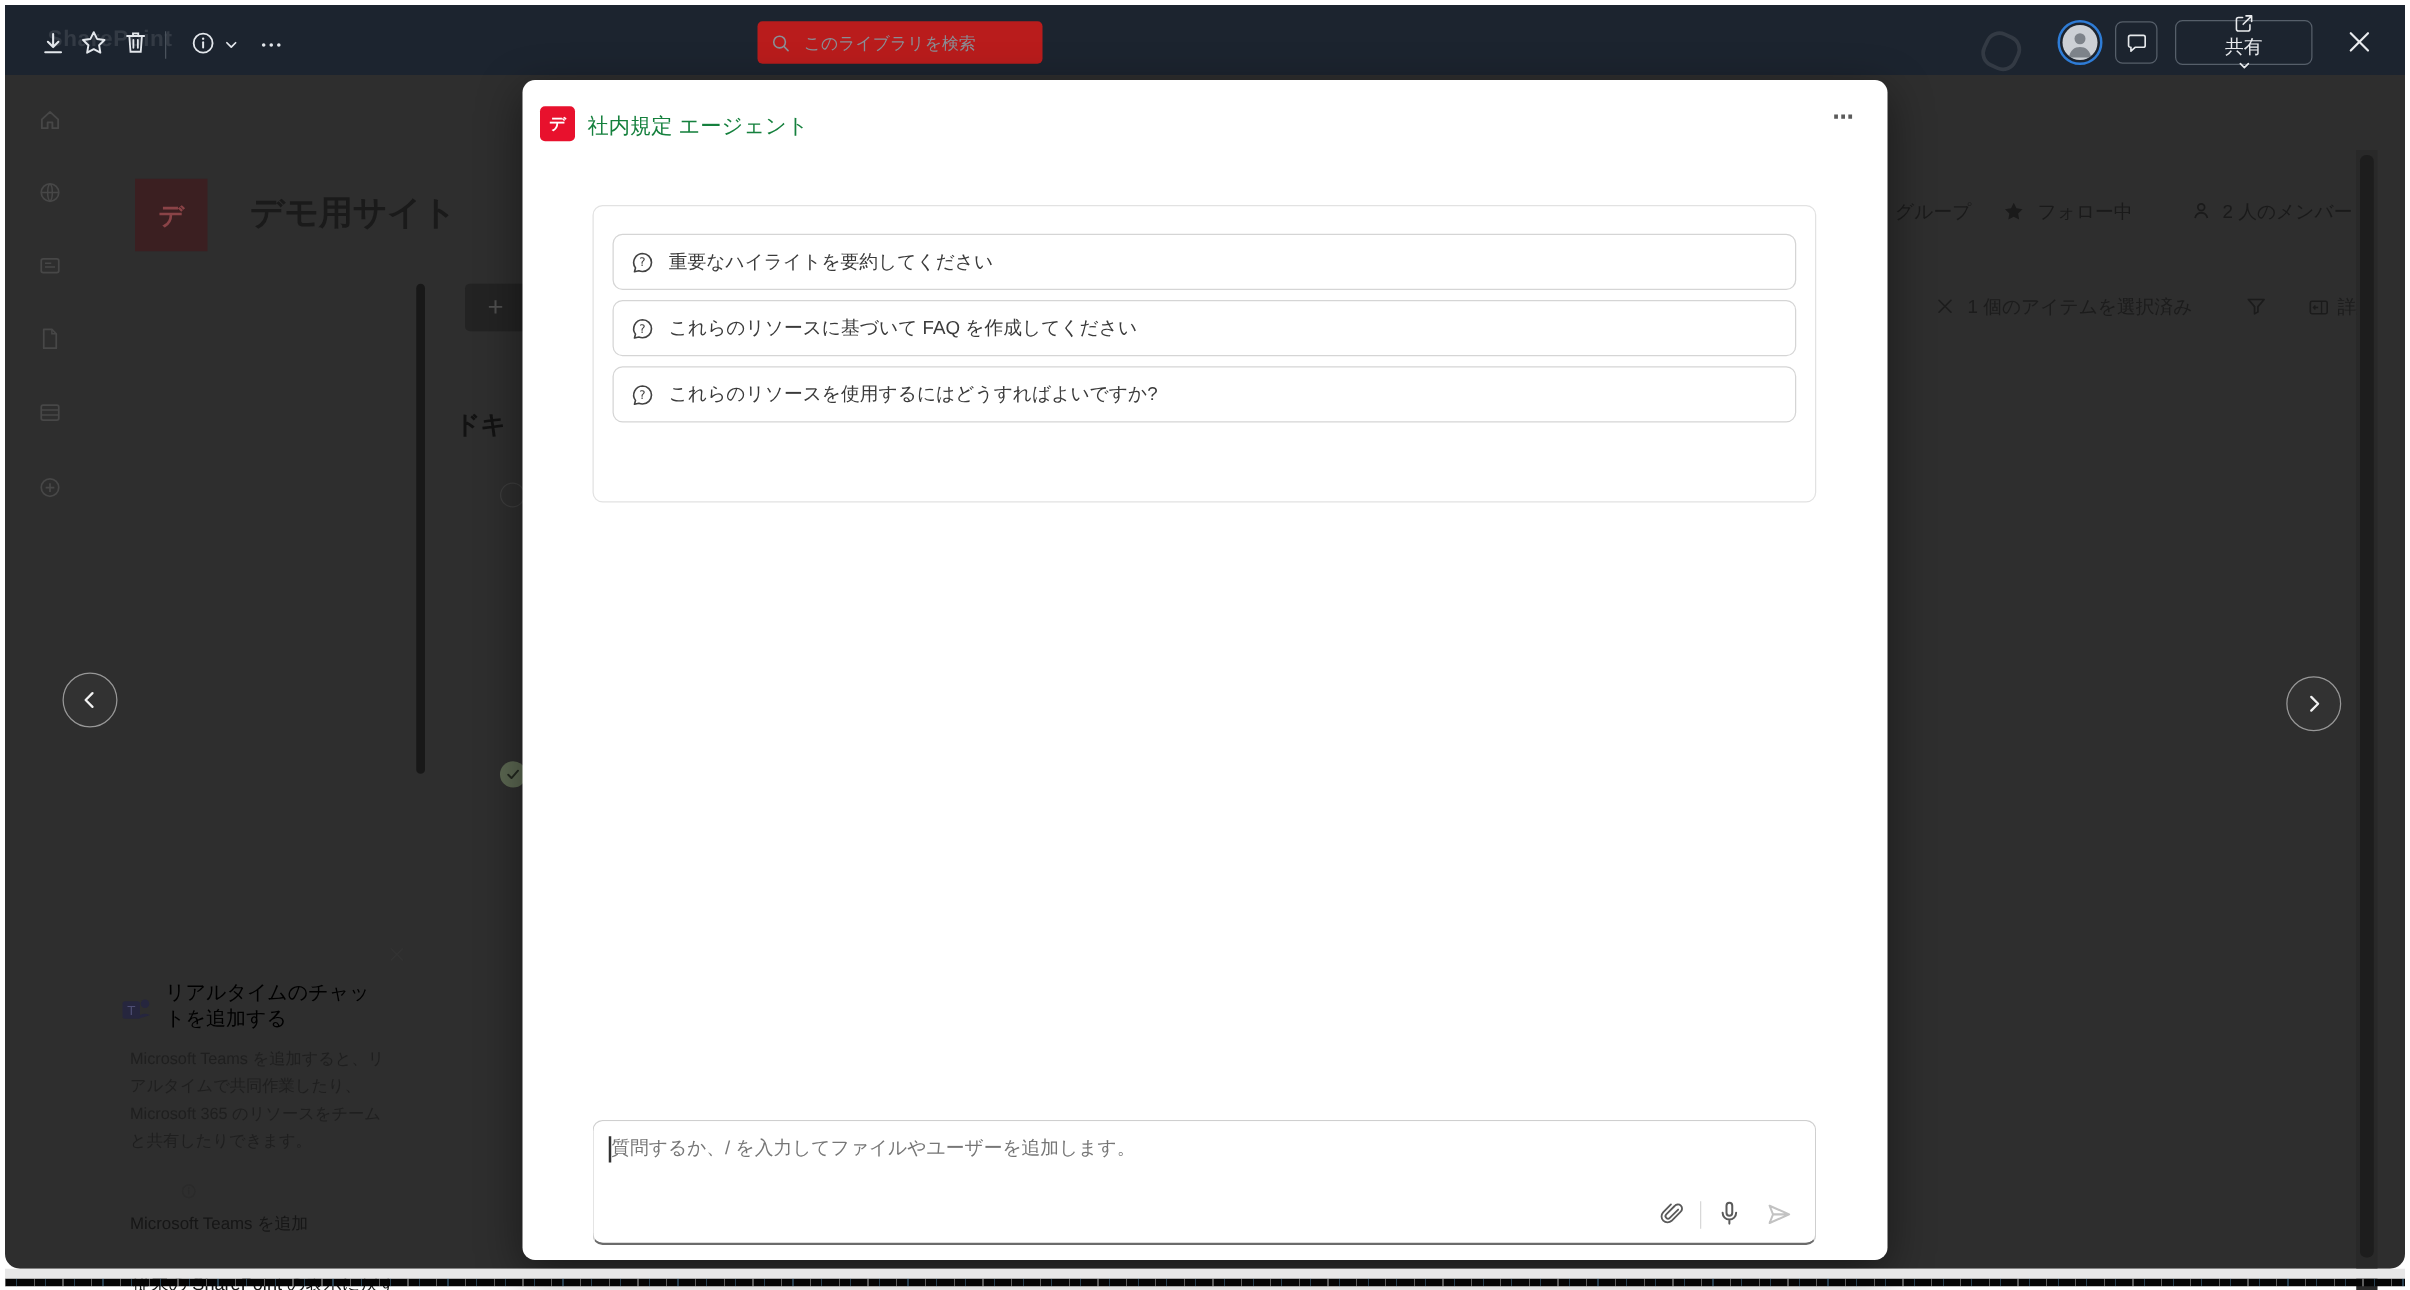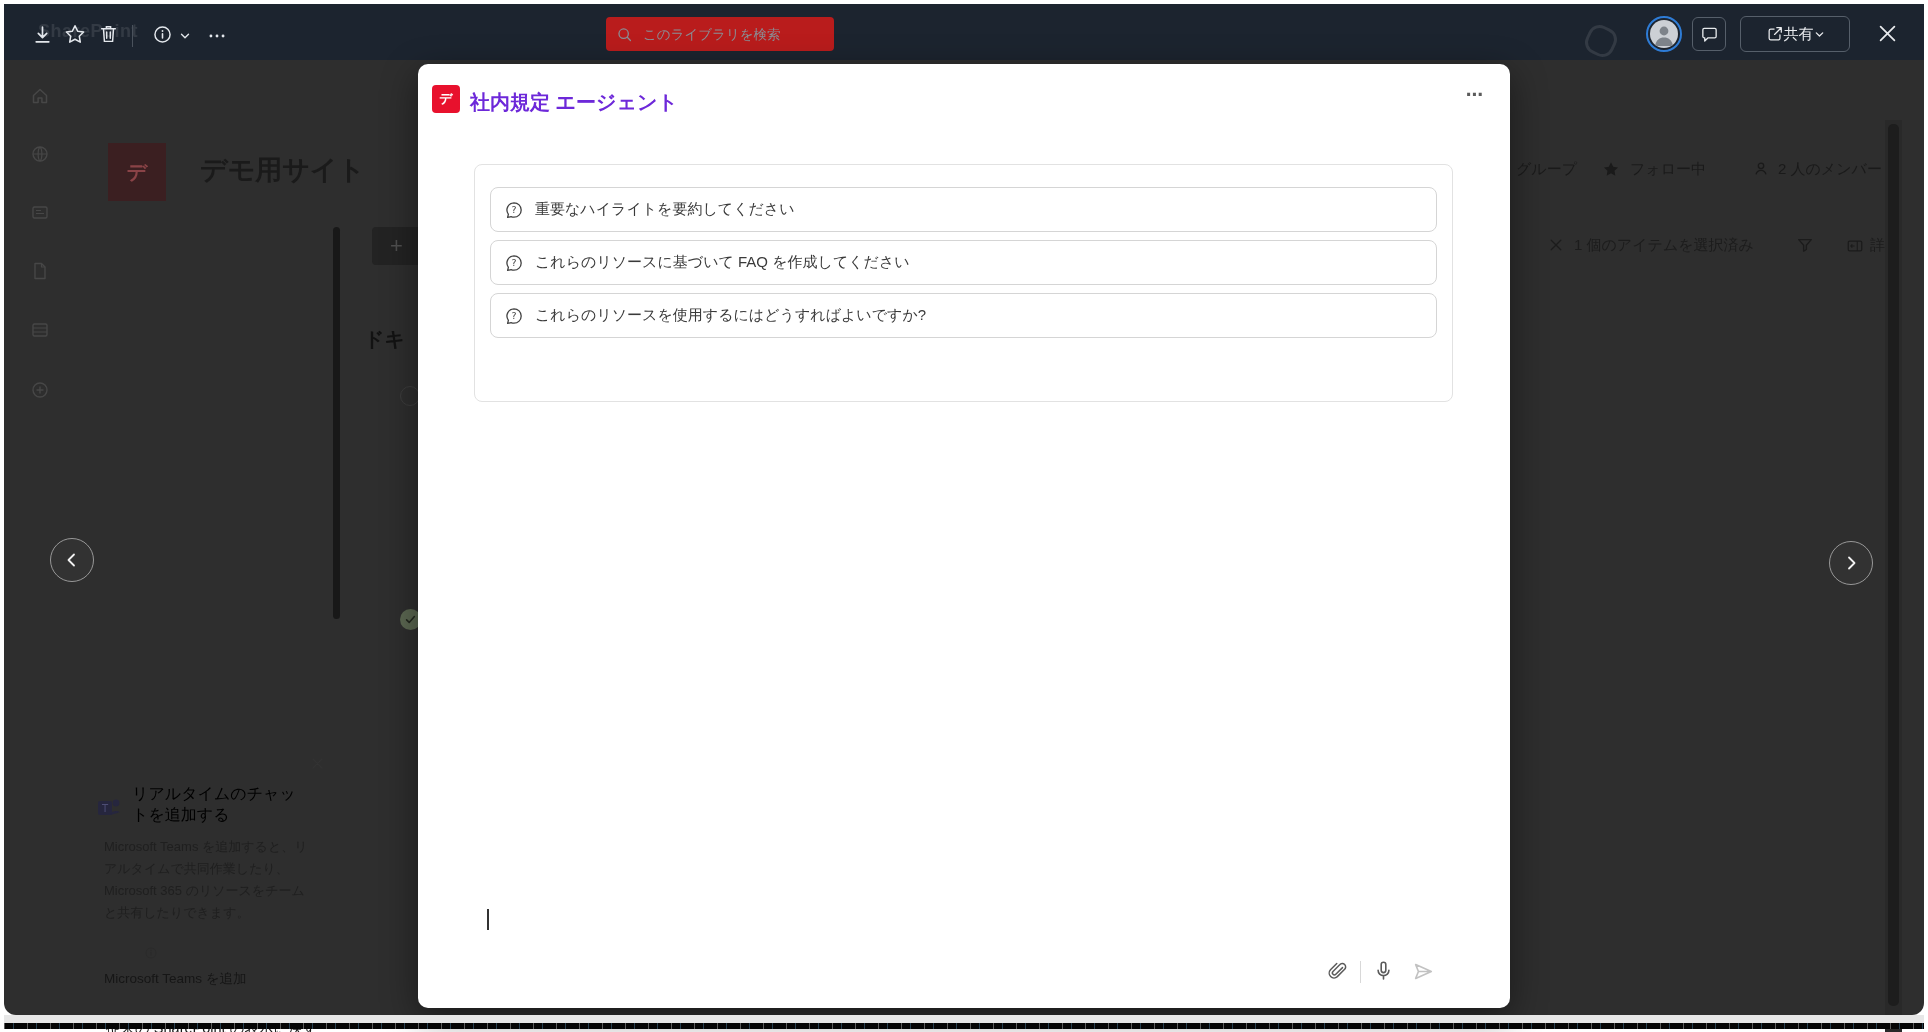--- a/index.html
+++ b/index.html
@@ -15,21 +15,21 @@
   .searchbox{left:602px;top:13px;width:228px;height:34px;background:#b91c1c;border-radius:4px;display:flex;align-items:center;padding:0 10px;box-sizing:border-box;gap:8px;color:#8a8f96;}
   .searchbox input{background:transparent;border:none;outline:none;color:#aeb3b9;font-size:13.5px;width:160px;font-family:inherit;}
   .searchbox input::placeholder{color:#8a8f96;}
   .filetab{left:838px;top:13px;height:34px;background:#242b35;border-radius:4px;display:flex;align-items:center;gap:9px;padding:0 13px;}
   .filetab .label{color:#edeff1;font-size:14.5px;}
   .copilot-dot{width:18px;height:18px;border-radius:50%;background:conic-gradient(from 210deg,#19b5d8,#2a6ff1,#9a4df0,#e85aa0,#f2a93c,#59c76a,#19b5d8);}
   .ghost-copilot{left:1582px;top:22px;width:30px;height:30px;border-radius:40%;border:3px solid rgba(255,255,255,0.10);box-sizing:border-box;transform:rotate(25deg);}
   .avatar{left:1642px;top:12px;width:36px;height:36px;border-radius:50%;border:2px solid #2e7cd6;box-sizing:border-box;background:#1c242f;display:flex;align-items:center;justify-content:center;}
   .avatar .ph{width:28px;height:28px;border-radius:50%;background:#ccd0d5;overflow:hidden;display:flex;align-items:flex-end;justify-content:center;}
   .iconbtn{width:34px;height:34px;border:1px solid #565f6a;border-radius:6px;display:flex;align-items:center;justify-content:center;color:#e6e9ec;box-sizing:border-box;}
-  .sharebtn{left:1736px;top:12px;width:110px;height:36px;border:1px solid #565f6a;border-radius:6px;display:flex;align-items:center;justify-content:center;gap:0;color:#e9ebee;font-size:15px;box-sizing:border-box;}
+  .sharebtn{left:1736px;top:12px;width:110px;height:36px;border:1px solid #565f6a;border-radius:6px;display:flex;align-items:center;justify-content:center;gap:0;color:#e9ebee;font-size:15px;box-sizing:border-box;flex-direction:column;}
   .closex{left:1872px;top:18px;color:#e9ebee;}
 
   
   .page{left:4px;top:60px;width:1920px;height:955px;background:#2e2e2e;border-radius:0 0 12px 12px;}
   .rail-icon{color:#474747;}
   .sitelogo{left:104px;top:83px;width:58px;height:58px;background:#3b1f21;display:flex;align-items:center;justify-content:center;color:#8a4347;font-size:20px;font-weight:bold;}
   .sitetitle{left:196px;top:92px;font-size:27px;font-weight:bold;color:#1a1a1a;}
   .hdr-meta{color:#1a1a1a;font-size:15px;text-align:right;}
   .navlist{left:68px;top:166px;width:262px;}
   .nav-item{height:52px;line-height:52px;padding-left:42px;font-size:14px;color:#1d1d1d;position:relative;box-sizing:border-box;}
@@ -46,21 +46,21 @@
   .classic-link{color:#171717;font-size:14.5px;line-height:24px;}
   .page-scroll-track{left:1881px;top:60px;width:17px;height:947px;background:#292929;}
   .page-scroll-thumb{left:1884px;top:64px;width:11px;height:882px;background:#1d1d1d;border-radius:5px;}
 
   
   .navcircle{width:44px;height:44px;border-radius:50%;background:#323232;border:1px solid #989898;box-sizing:border-box;display:flex;align-items:center;justify-content:center;color:#f2f2f2;}
 
   
   .dialog{left:418px;top:64px;width:1092px;height:944px;background:#ffffff;border-radius:10px;box-shadow:0 10px 36px rgba(0,0,0,0.45);}
   .dlg-icon{left:14px;top:21px;width:28px;height:28px;border-radius:4px;display:flex;align-items:center;justify-content:center;color:#fff;font-size:13px;font-weight:bold;}
-  .dlg-title{left:52px;top:25px;font-size:20px;font-weight:700;color:#6d28d9;}
+  .dlg-title{left:52px;top:25px;font-size:17px;font-weight:400;color:#15803d;}
   .dlg-more{right:26px;top:20px;font-size:17px;font-weight:bold;color:#5b5b5b;letter-spacing:1px;}
   .welcome-card{left:56px;top:100px;width:979px;height:238px;border:1px solid #e2e2e2;border-radius:8px;box-sizing:border-box;padding:13px 15px;}
   .welcome-text{font-size:15px;line-height:26px;color:#242424;}
   .prompt-btn{margin-top:8px;height:45px;border:1px solid #d5d5d5;border-radius:8px;background:#fff;display:flex;align-items:center;gap:11px;padding:0 13px;font-size:15px;color:#3a3a3a;box-sizing:border-box;cursor:pointer;width:100%;font-family:inherit;}
   .prompt-btn .q-icon{color:#424242;}
   .inputbox{left:56px;top:832px;width:979px;height:100px;border:1px solid #cfcfcf;border-bottom:2px solid #6b6b6b;border-radius:8px;box-sizing:border-box;}
   .inputbox textarea{width:100%;height:100%;border:none;outline:none;resize:none;border-radius:8px;padding:12px 14px;box-sizing:border-box;font-size:15px;font-family:inherit;color:#242424;}
   .inputbox textarea::placeholder{color:#767676;}
   .caret{left:69px;top:845px;width:2px;height:21px;background:#333;}
   .in-icon{color:#5a5a5a;}
@@ -323,20 +323,23 @@
             <svg width="20" height="20" viewBox="0 0 20 20">
                 <path d="M10 2.8a7.2 7.2 0 017.2 7.2 7.2 7.2 0 01-7.2 7.2c-1 0-2-.2-2.9-.6L3.6 17.4l.8-3.1A7.2 7.2 0 0110 2.8z" fill="none" stroke="currentColor" stroke-width="1.3" stroke-linejoin="round"></path>
                 <text x="10" y="13.2" text-anchor="middle" font-size="9.5" fill="currentColor" font-family="DejaVu Sans">?</text>
               </svg>
           </span>
           <span>これらのリソースを使用するにはどうすればよいですか?</span>
         </button>
       </div>
     </div>
 
+    <div class="abs inputbox">
+      <textarea placeholder="質問するか、/ を入力してファイルやユーザーを追加します。" style=""></textarea>
+    </div>
     <div class="abs caret"></div>
 
     <span class="abs in-icon" style="left:908px;top:896px">
       <svg width="23" height="23" viewBox="0 0 22 22">
           <path d="M15.8 7.3l-6.4 6.4a1.9 1.9 0 01-2.7-2.7l6.4-6.4a3.2 3.2 0 114.5 4.5l-6.8 6.8a4.6 4.6 0 01-6.5-6.5l6-6" fill="none" stroke="currentColor" stroke-width="1.4" stroke-linecap="round" stroke-linejoin="round"></path>
         </svg>
     </span>
     <span class="abs in-divider" style="left:942px;top:897px"></span>
     <span class="abs in-icon" style="left:954px;top:895px">
       <svg width="23" height="23" viewBox="0 0 20 20">

